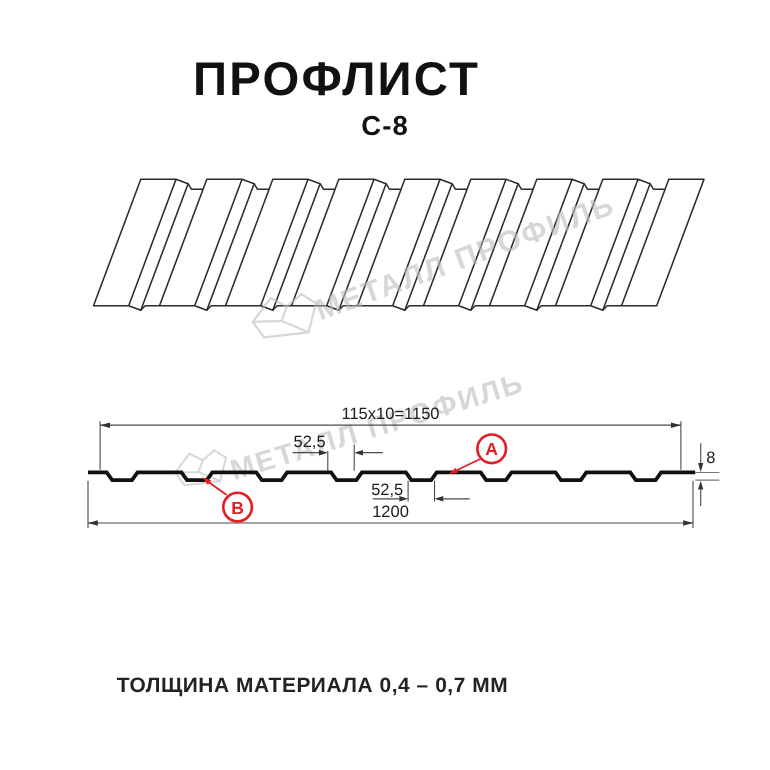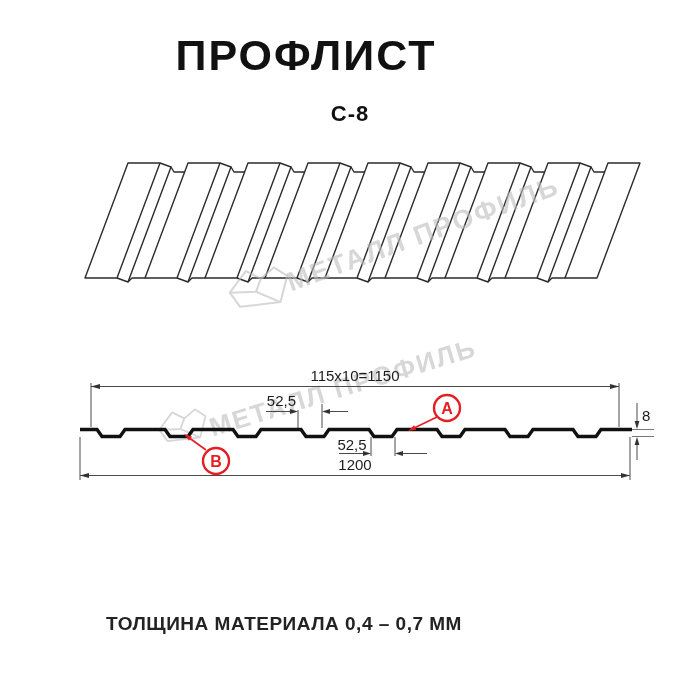--- a/index.html
+++ b/index.html
@@ -1,22 +1,22 @@
 <!DOCTYPE html>
 <html><head>
 <meta charset="utf-8">
 <style>
   html,body{margin:0;padding:0;background:#ffffff;}
   body{width:700px;height:700px;position:relative;overflow:hidden;
        font-family:"Liberation Sans",sans-serif;}
   .abs{position:absolute;}
-  .title{top:31px;left:0;width:612px;text-align:center;
+  .title{top:48px;left:0;width:612px;text-align:center;
          font-size:43px;font-weight:bold;letter-spacing:2px;color:#111;}
   .subtitle{top:101px;left:0;width:700px;text-align:center;
-            font-size:22px;font-weight:600;letter-spacing:1px;color:#111;}
+            font-size:25px;font-weight:600;letter-spacing:1px;color:#111;}
   .footer{top:613px;left:0;width:568px;text-align:center;
           font-size:19px;font-weight:600;letter-spacing:.5px;color:#232323;}
   svg.layer{position:absolute;left:0;top:0;pointer-events:none;}
   .wm-text{color:#bdbdbd;opacity:.6;font-weight:700;letter-spacing:2px;
            white-space:nowrap;transform-origin:0 50%;}
   .wm1-text{left:288px;top:270px;font-size:27px;line-height:26px;transform:rotate(-20deg);}
   .wm2-text{left:210px;top:415px;font-size:26px;line-height:26px;transform:rotate(-17deg);}
   .wm-logo{opacity:.6;}
   .dimtext{font-family:"Liberation Sans",sans-serif;font-size:15px;fill:#1c1c1c;}
   .redletter{font-family:"Liberation Sans",sans-serif;font-size:16px;font-weight:bold;}

